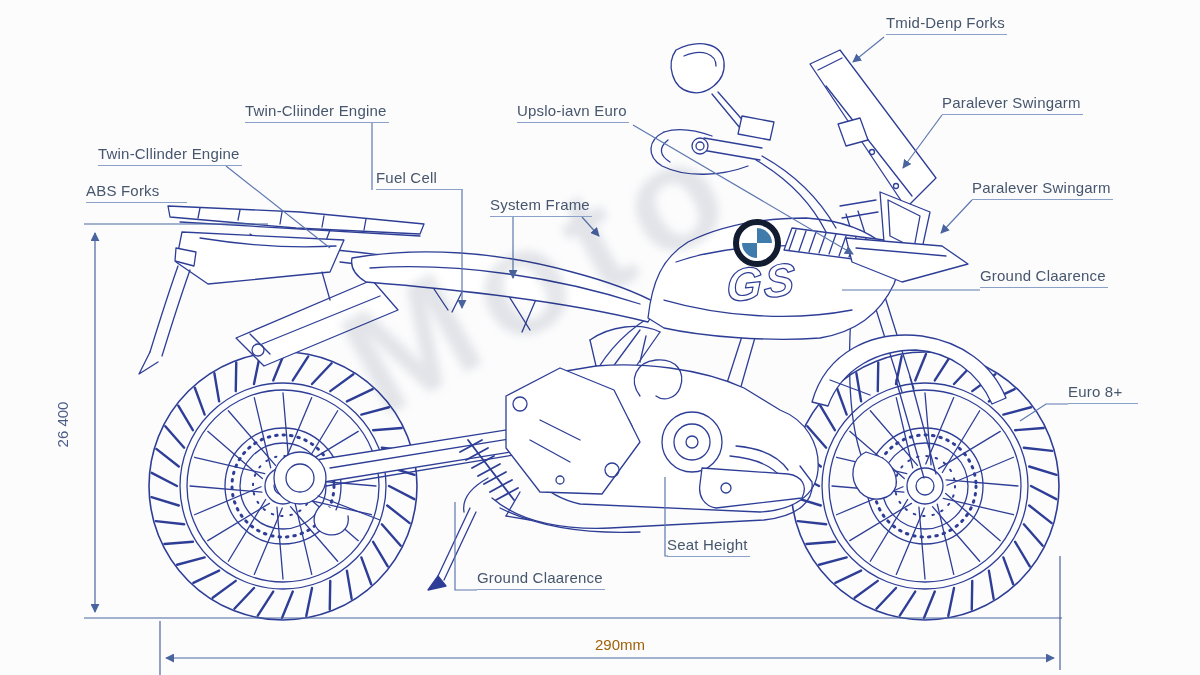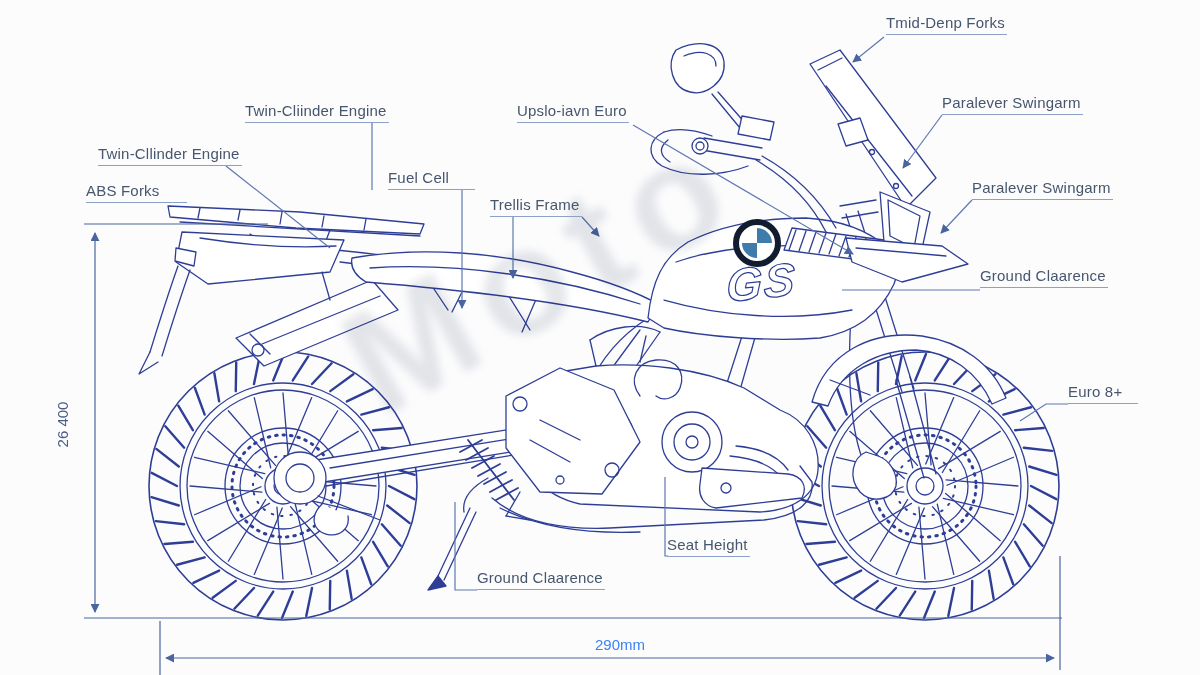--- a/index.html
+++ b/index.html
@@ -1,21 +1,21 @@
 <!DOCTYPE html>
 <html><head>
 <meta charset="utf-8">
 <style>
   html,body{margin:0;padding:0;background:#e8e8ea;}
   .canvas{position:relative;width:1200px;height:675px;background:#fcfcfd;overflow:hidden;
           font-family:"Liberation Sans",sans-serif;}
   svg{position:absolute;left:0;top:0;}
   .lbl{position:absolute;font-size:15px;color:#46566d;letter-spacing:.2px;white-space:nowrap;
        border-bottom:1.4px solid #8ba1c7;padding:0 2px 3px 0;}
-  .dimtxt{position:absolute;font-size:15px;color:#3b82f6;white-space:nowrap;}
+  .dimtxt{position:absolute;font-size:15px;color:#a16207;white-space:nowrap;}
   .dimv{position:absolute;left:22px;top:416px;width:80px;text-align:center;
         transform:rotate(-90deg);font-size:15px;color:#4a5d87;}
   .watermark{position:absolute;left:330px;top:185px;font-size:150px;font-weight:bold;
              color:#cfd3d9;opacity:.55;transform:rotate(-29deg);filter:blur(4px);
              letter-spacing:16px;mix-blend-mode:multiply;pointer-events:none;}
 </style>
 </head>
 <body>
 
 <div class="canvas">
@@ -368,22 +368,22 @@
     </g>
   </svg>
 
   <div class="watermark">Moto</div>
 
   <div class="lbl" style="left:886px;top:14px;">Tmid-Denp Forks</div>
   <div class="lbl" style="left:245px;top:102px;">Twin-Cliinder Engine</div>
   <div class="lbl" style="left:98px;top:145px;">Twin-Cllinder Engine</div>
   <div class="lbl" style="left:86px;top:182px;padding-right:28px;">ABS Forks</div>
   <div class="lbl" style="left:517px;top:102px;">Upslo-iavn Euro</div>
-  <div class="lbl" style="left:376px;top:169px;padding-right:26px;margin-left:12px;">Fuel Cell</div>
-  <div class="lbl" style="left:490px;top:196px;">Trellis Frame</div>
+  <div class="lbl" style="left:376px;top:169px;padding-right:26px;">Fuel Cell</div>
+  <div class="lbl" style="left:490px;top:196px;">System Frame</div>
   <div class="lbl" style="left:942px;top:94px;">Paralever Swingarm</div>
   <div class="lbl" style="left:972px;top:179px;">Paralever Swingarm</div>
   <div class="lbl" style="left:980px;top:267px;">Ground Claarence</div>
   <div class="lbl" style="left:1068px;top:383px;padding-right:16px;">Euro 8+</div>
   <div class="lbl" style="left:667px;top:536px;">Seat Height</div>
   <div class="lbl" style="left:477px;top:569px;">Ground Claarence</div>
 
   <div class="dimv">26 400</div>
   <div class="dimtxt" style="left:560px;top:636px;width:120px;text-align:center;">290mm</div>
 

